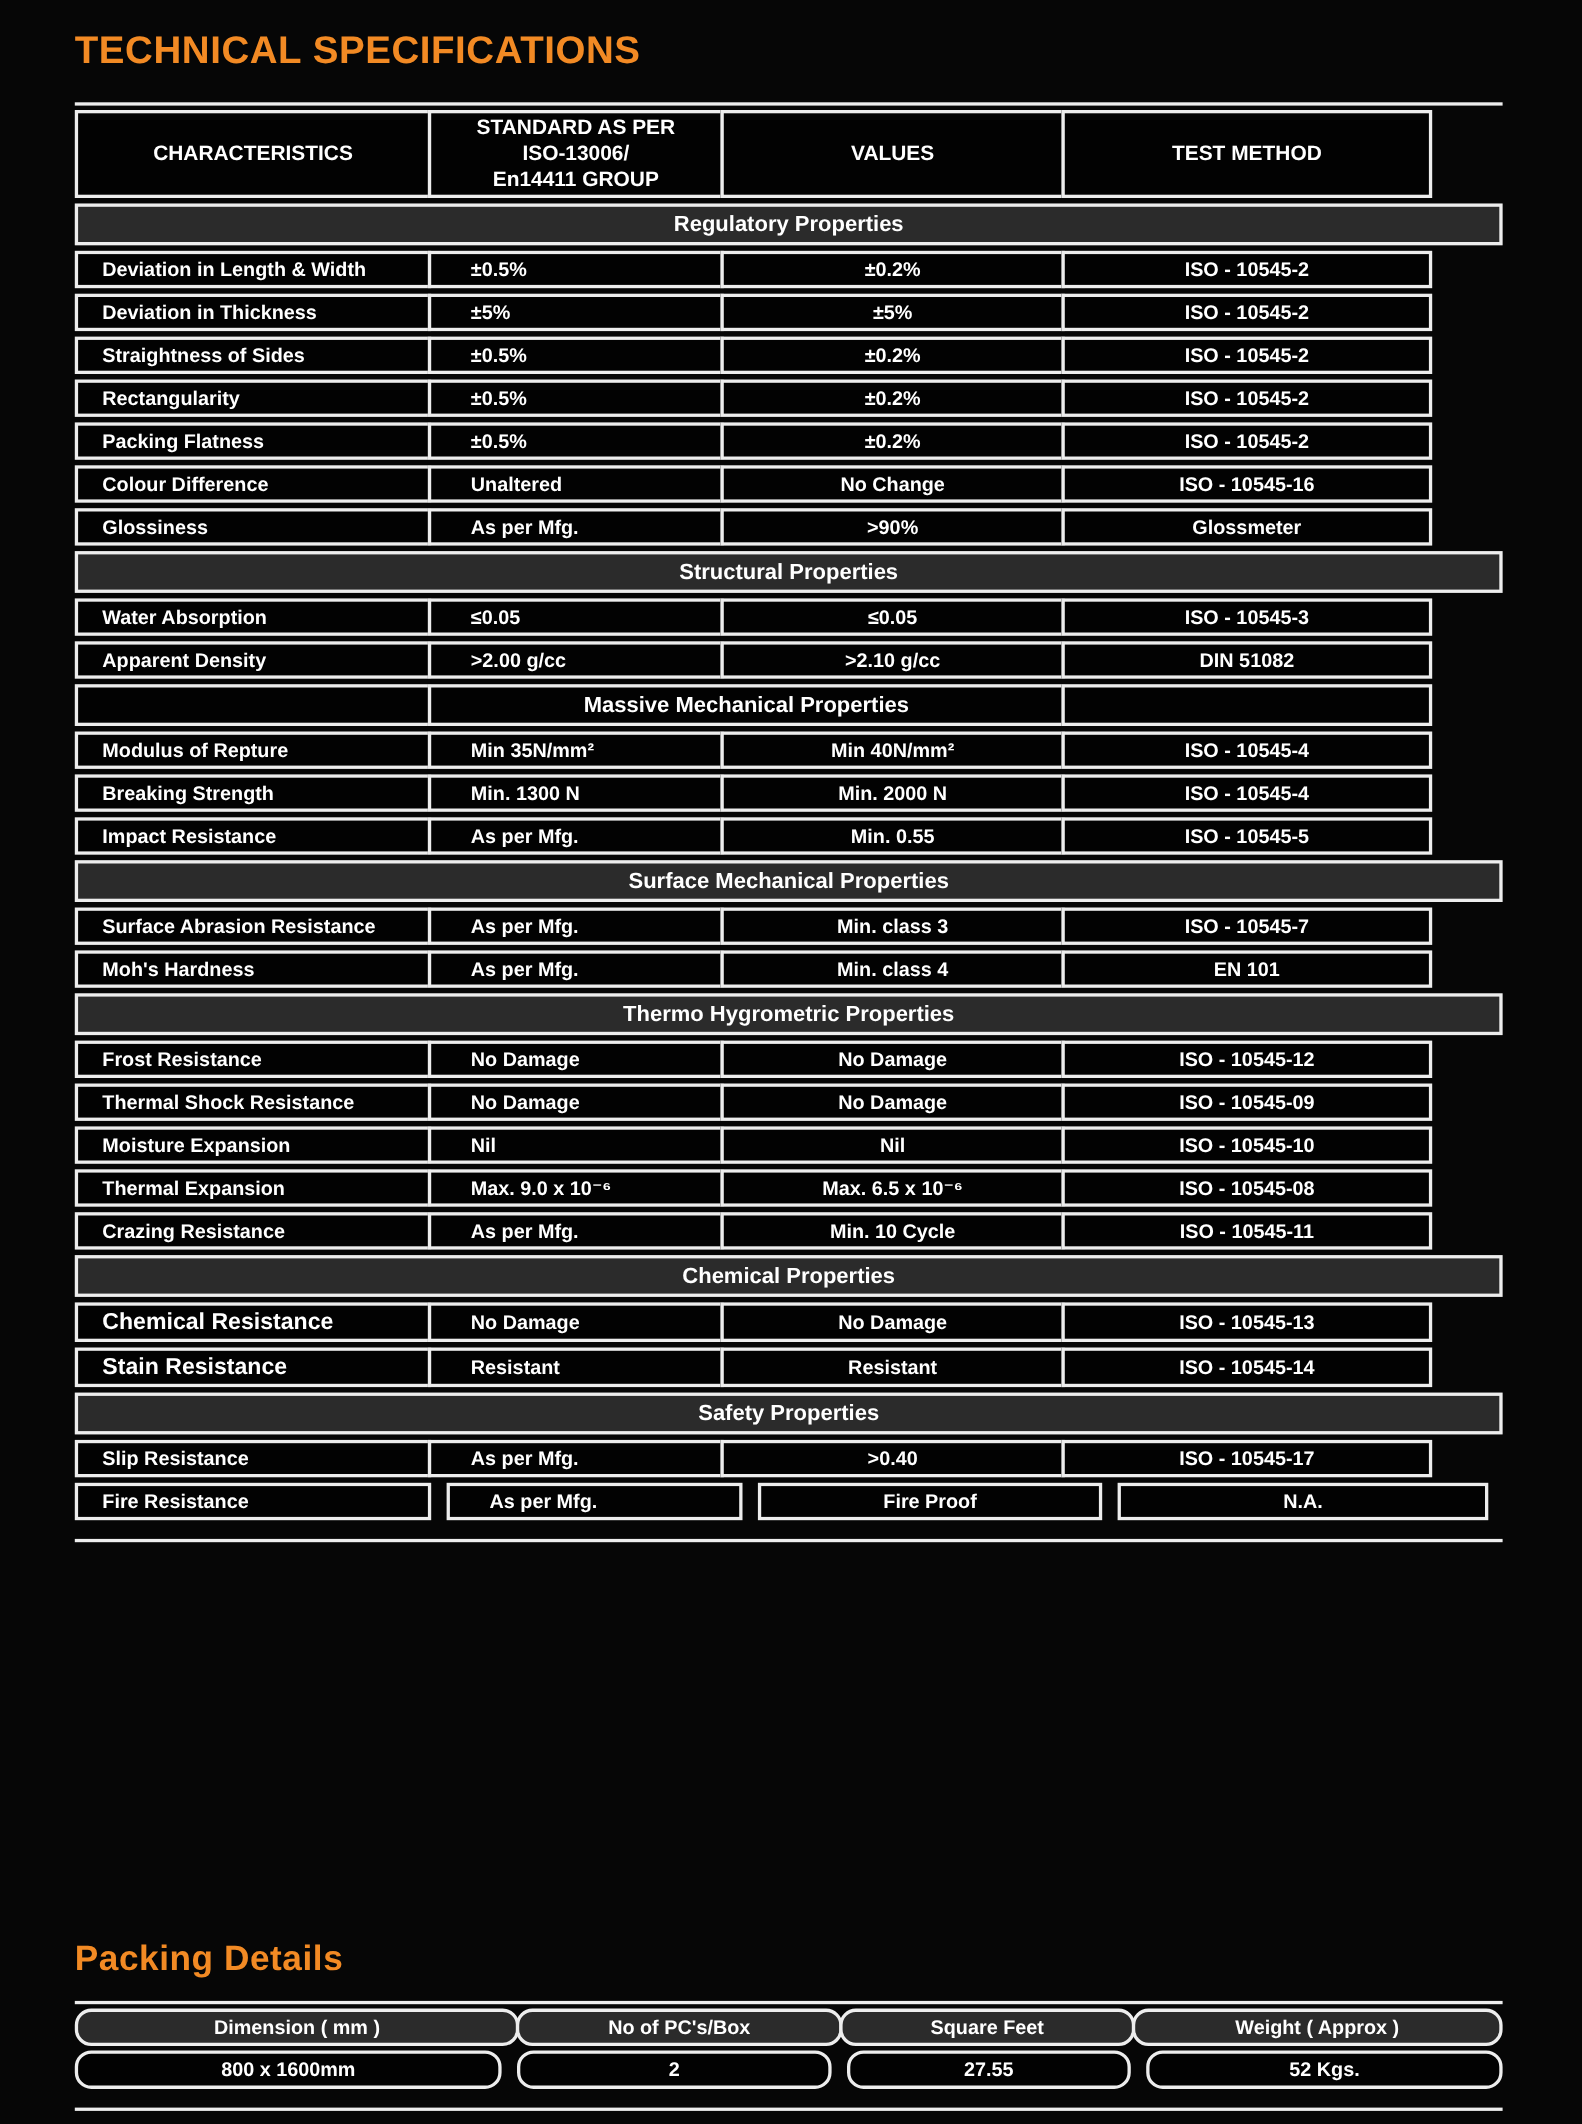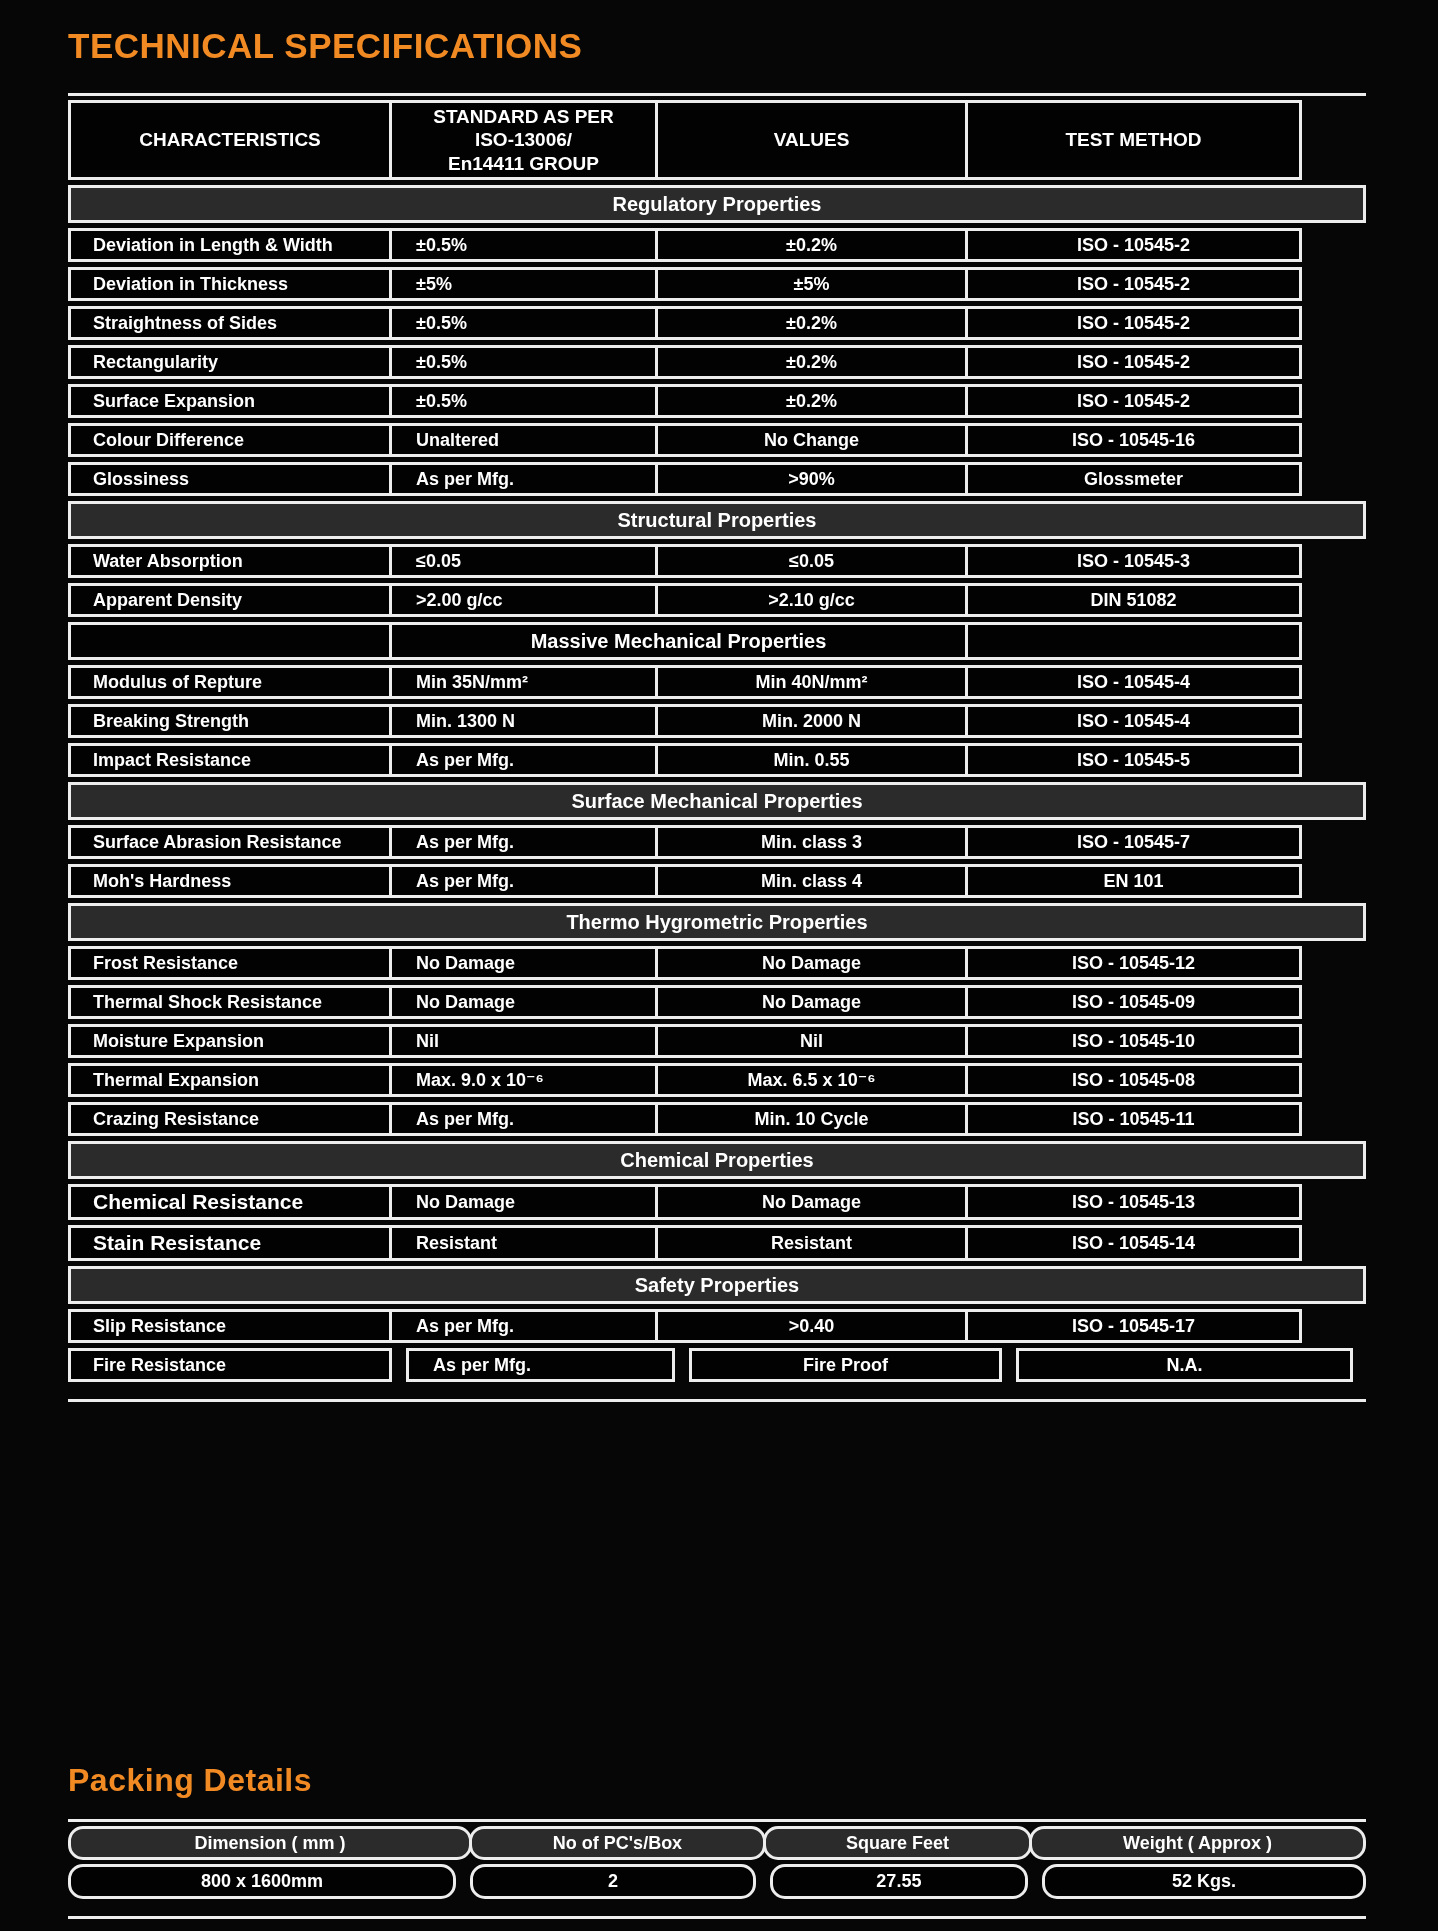--- a/index.html
+++ b/index.html
@@ -17,21 +17,21 @@
        border-bottom:3px solid var(--border,#EDEDED);padding:4px 0;}
   .trow{display:flex;margin-bottom:5px;}
   .tbl .trow:last-child{margin-bottom:13px;gap:17px;}
   .cell{
     box-sizing:border-box;border:3px solid var(--border,#EDEDED);
     background:var(--cellbg,#000);display:flex;align-items:center;
     height:34px;font-size:18px;font-weight:700;line-height:1.15;
   }
   .cell + .cell{margin-left:-3px;}
   .c1{width:324px;padding-left:22px;}
-  .c2{width:269px;padding-left:24px;}
+  .c2{width:269px;padding-left:36px;}
   .c3{width:313px;justify-content:center;text-align:center;}
   .c4{width:337px;justify-content:center;text-align:center;}
   .hcell{height:80px;justify-content:center;text-align:center;
          white-space:pre-line;font-size:19px;line-height:1.22;padding:0;}
   .band{
     box-sizing:border-box;height:38px;margin-bottom:5px;
     border:3px solid var(--border,#EDEDED);background:var(--bandbg,#2B2B2B);
     display:flex;align-items:center;justify-content:center;
     font-size:20px;font-weight:700;
   }
@@ -88,21 +88,21 @@
           <div class="cell c3">±0.2%</div>
           <div class="cell c4">ISO - 10545-2</div>
         </div>
         <div class="trow">
           <div class="cell c1">Rectangularity</div>
           <div class="cell c2">±0.5%</div>
           <div class="cell c3">±0.2%</div>
           <div class="cell c4">ISO - 10545-2</div>
         </div>
         <div class="trow">
-          <div class="cell c1">Surface Expansion</div>
+          <div class="cell c1">Packing Flatness</div>
           <div class="cell c2">±0.5%</div>
           <div class="cell c3">±0.2%</div>
           <div class="cell c4">ISO - 10545-2</div>
         </div>
         <div class="trow">
           <div class="cell c1">Colour Difference</div>
           <div class="cell c2">Unaltered</div>
           <div class="cell c3">No Change</div>
           <div class="cell c4">ISO - 10545-16</div>
         </div>

